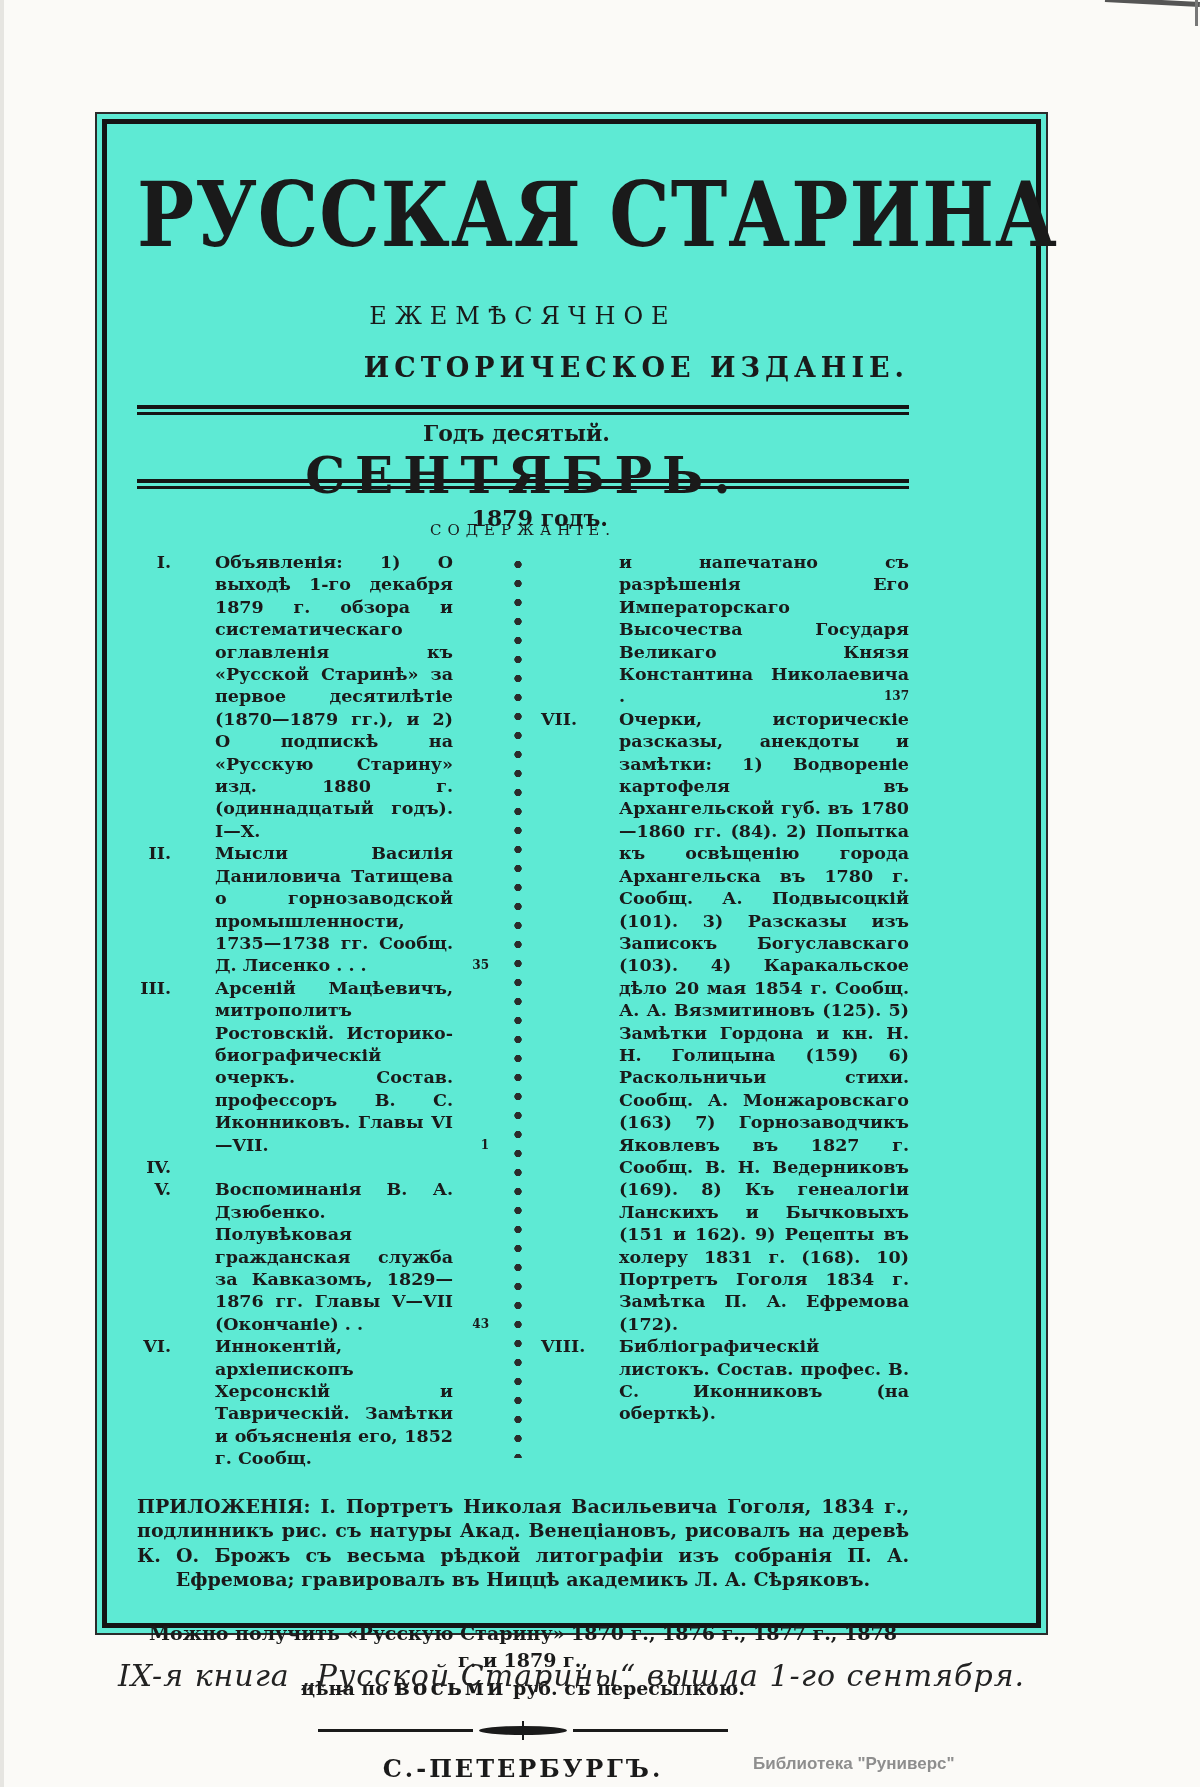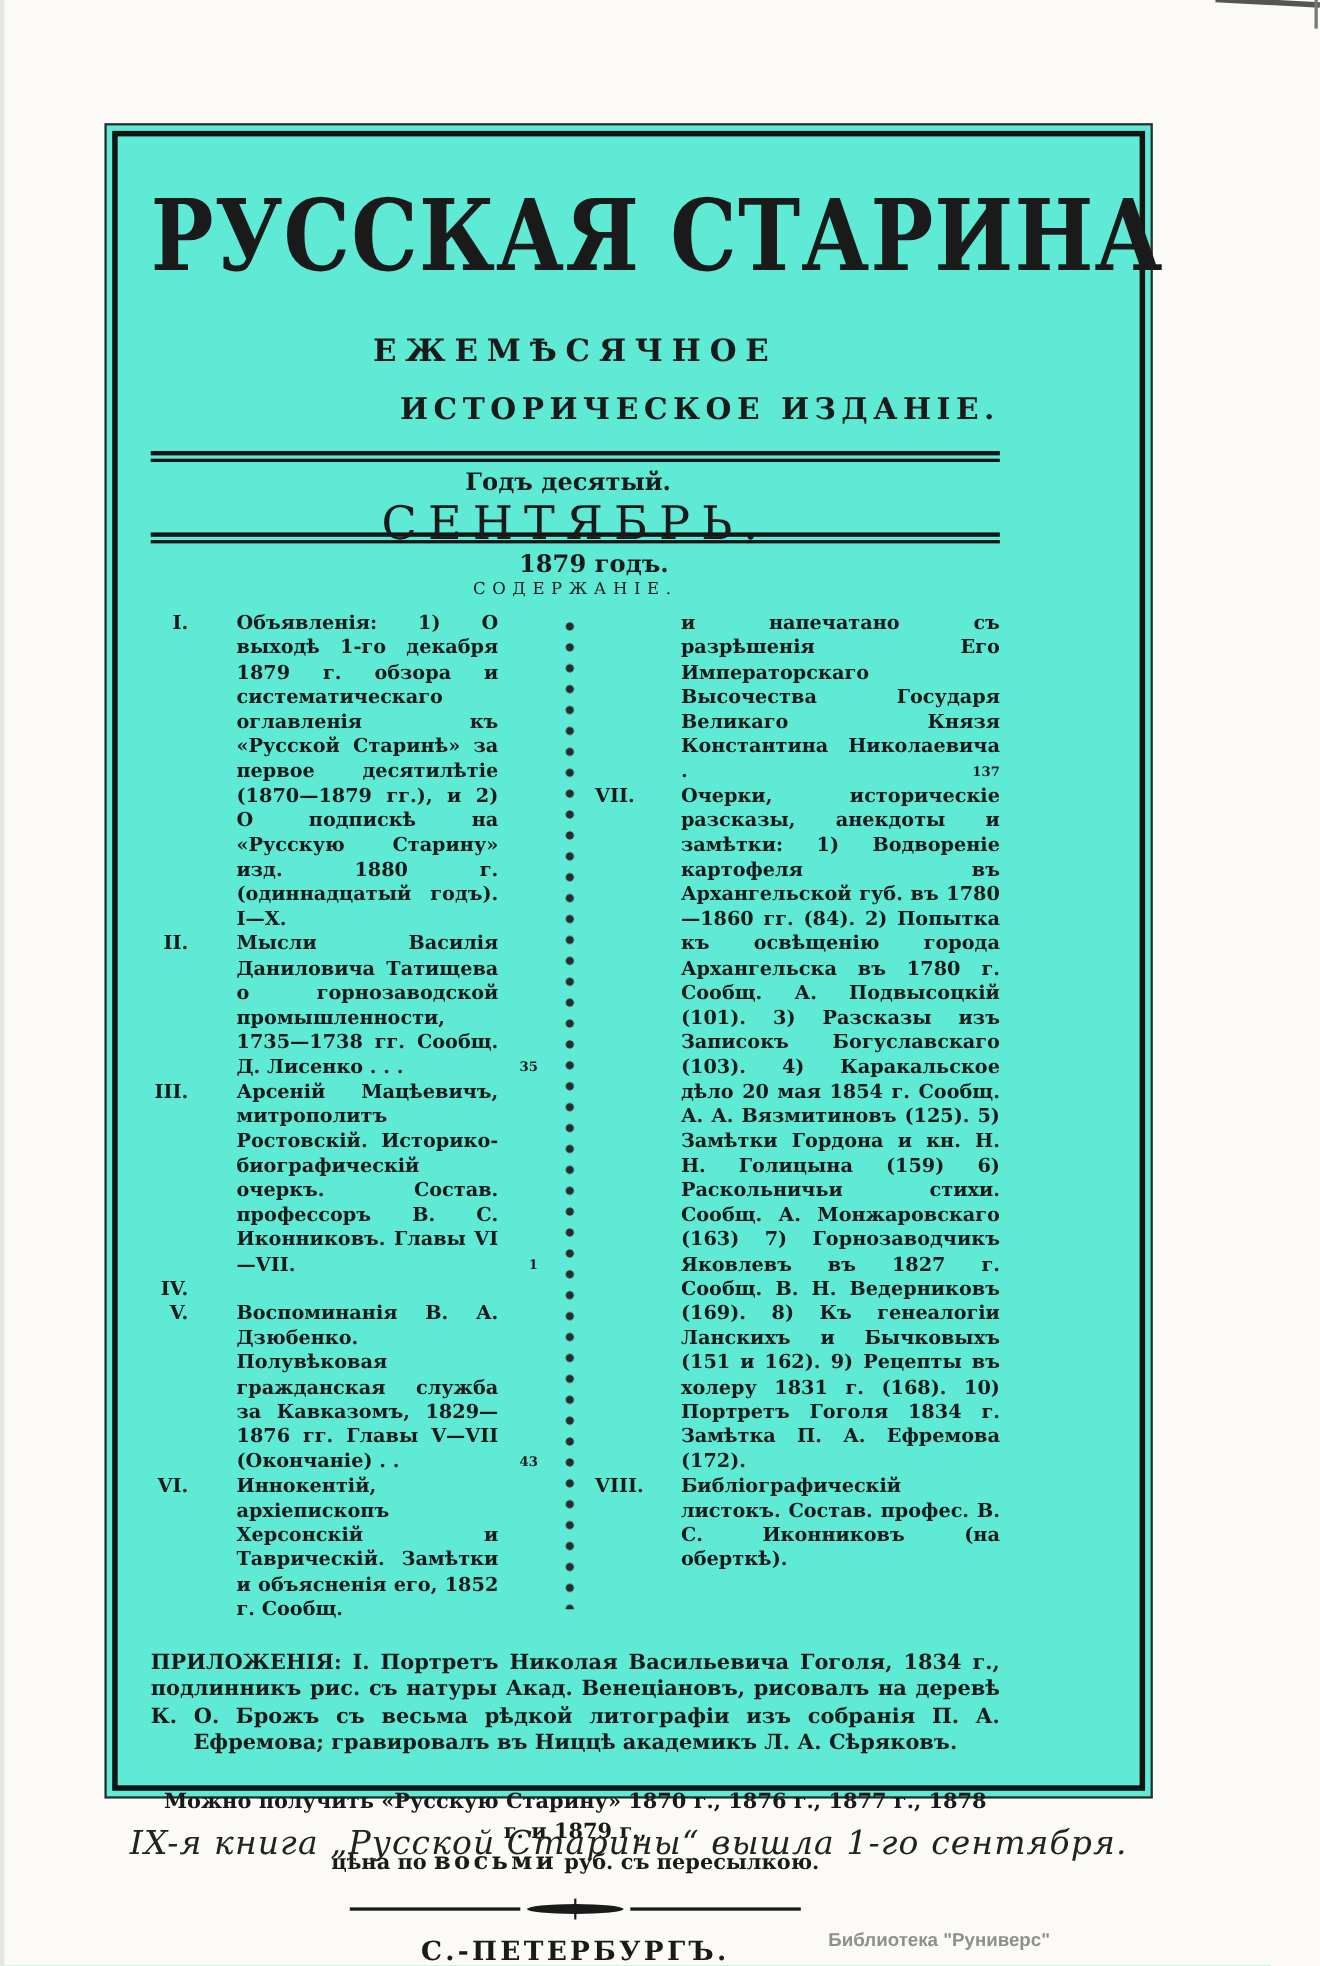--- a/index.html
+++ b/index.html
@@ -20,29 +20,29 @@
     border:2px solid #2b2b2b; background:#5eead4;
   }
   .frame-inner { position:absolute; inset:5px; border:5px solid #141414; }
   .content { position:absolute; left:30px; top:0; width:772px; padding-top:46px; }
 
   .masthead-title {
     font-size:76px; line-height:1.0; font-weight:bold; letter-spacing:1px;
     text-align:center; transform:scaleY(1.18); transform-origin:top center;
     white-space:nowrap;
   }
-  .masthead-sub1 { margin-top:56px; text-align:center; font-size:28px; font-weight:bold; letter-spacing:8px; }
+  .masthead-sub1 { margin-top:56px; text-align:center; font-size:24px; font-weight:normal; letter-spacing:8px; }
   .masthead-sub2 { margin-top:22px; text-align:right; font-size:27px; font-weight:bold; letter-spacing:5px; }
 
   .double-rule { margin-top:22px; border-top:4px solid #151515; border-bottom:3px solid #151515; height:10px; }
   .double-rule.tight { margin-top:5px; }
 
   .issue-bar { display:flex; align-items:center; margin-top:5px; height:54px;flex-direction:column; }
   .issue-left  { width:200px; font-size:22px; font-weight:bold; }
-  .issue-month { flex:1; text-align:center; font-size:42px; font-weight:normal; letter-spacing:10px; }
+  .issue-month { flex:1; text-align:center; font-size:50px; font-weight:bold; letter-spacing:10px; }
   .issue-right { width:170px; text-align:right; font-size:22px; font-weight:bold; }
 
   .toc-heading { margin-top:32px; text-align:center; font-size:15px; font-weight:normal; letter-spacing:6px; }
 
   .columns { display:flex; margin-top:12px; min-height:705px; align-items:stretch; }
   .col-left  { width:352px; }
   .col-divider {
     width:10px; margin:4px 18px 12px 24px;
     background-image:radial-gradient(circle, #2b2b2b 3.4px, rgba(0,0,0,0) 4px);
     background-size:10px 19px; background-repeat:repeat-y; background-position:center top;

